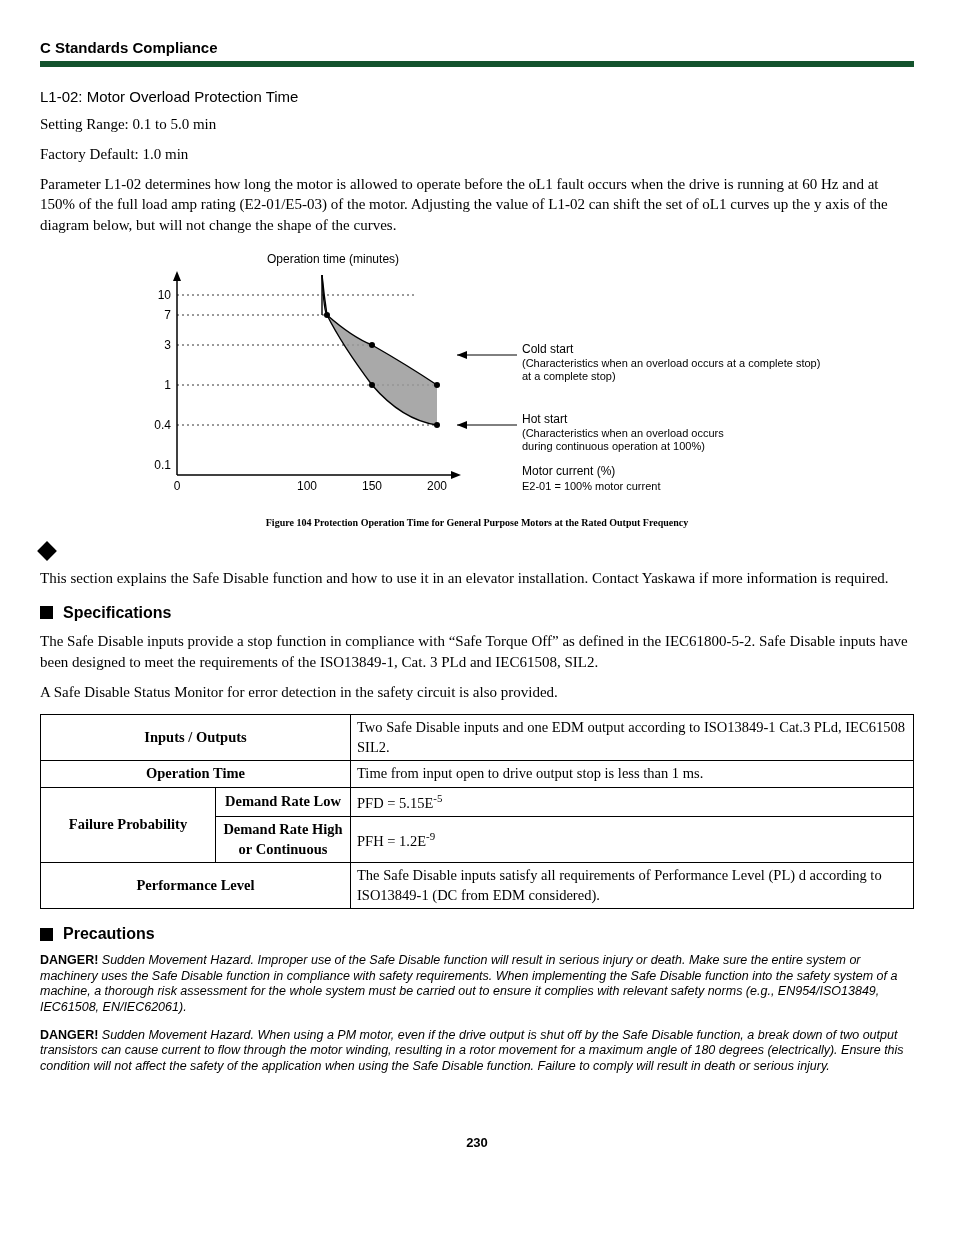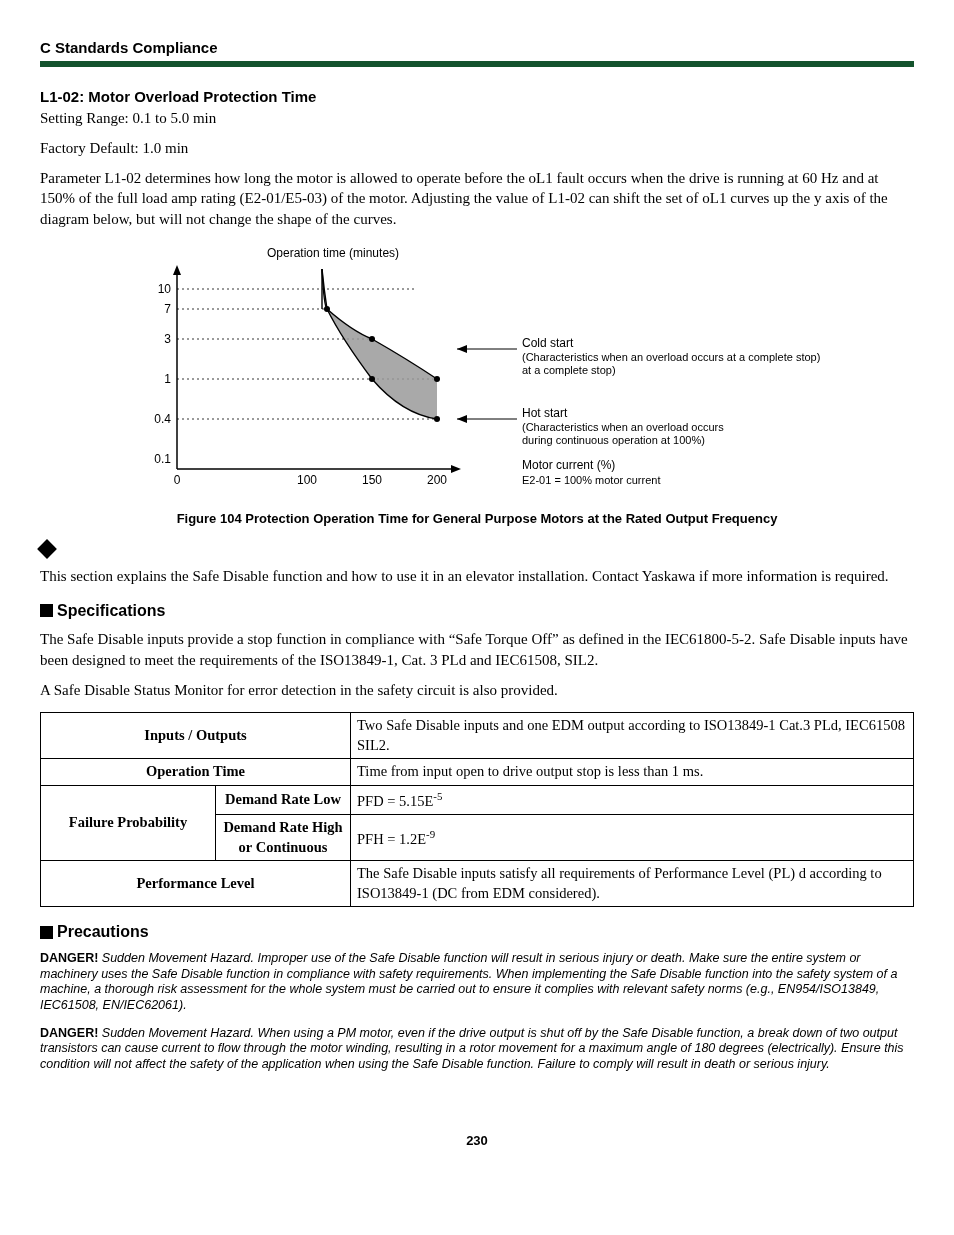--- a/index.html
+++ b/index.html
@@ -18,50 +18,51 @@
     padding-bottom: 3px;
     margin-bottom: 20px;
   }
   .hdr-label {
     font-family: Arial, Helvetica, sans-serif;
     font-weight: bold;
     font-size: 15px;
   }
   .param-title {
     font-family: Arial, Helvetica, sans-serif;
-    font-weight: bold;
+    font-weight: normal;
     font-size: 15px;
+    margin-bottom: 6px;
   }
   .body-p { margin-bottom: 10px; }
   .fig-wrap { text-align: center; margin: 10px 0 12px 0; }
   .fig-caption {
-    font-family: Liberation Sans, sans-serif;
-    font-weight: bold;
-    font-size: 13px;
+    font-family: Liberation Serif, serif;
+    font-weight: bold;
+    font-size: 10px;
     margin-top: 6px;
   }
   .h2-row {
     font-family: Arial, Helvetica, sans-serif;
     font-weight: bold;
     font-size: 19px;
     margin: 14px 0 10px 0;
     display: flex;
     align-items: center;
     gap: 10px;
   }
   .diamond {
     width: 14px; height: 14px; background:#000; transform: rotate(45deg);
     flex: 0 0 14px;
   }
   .h3-row {
     font-family: Arial, Helvetica, sans-serif;
     font-weight: bold;
     font-size: 16px;
     margin: 14px 0 8px 0;
-    display: flex; align-items: center; gap: 4px;
+    display: flex; align-items: center; gap: 10px;
   }
   .square { width:13px; height:13px; background:#000; flex:0 0 13px; }
   table.spec {
     width: 100%;
     border-collapse: collapse;
     margin: 12px 0 10px 0;
     font-size: 14.5px;
   }
   table.spec td, table.spec th {
     border: 1px solid #000;

